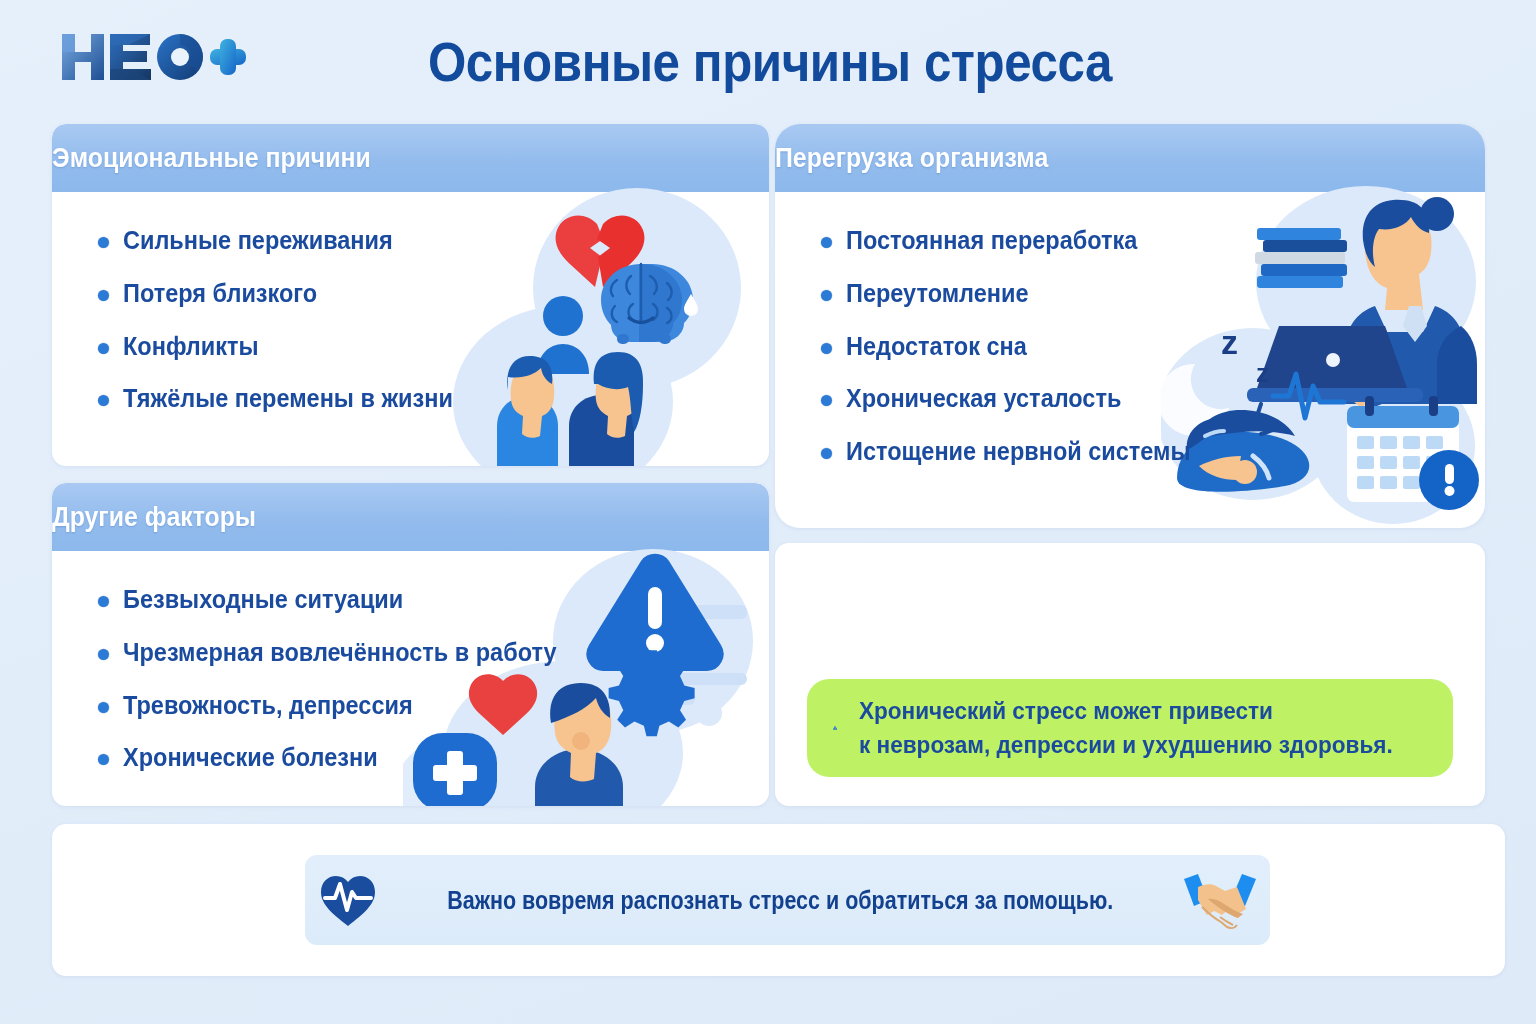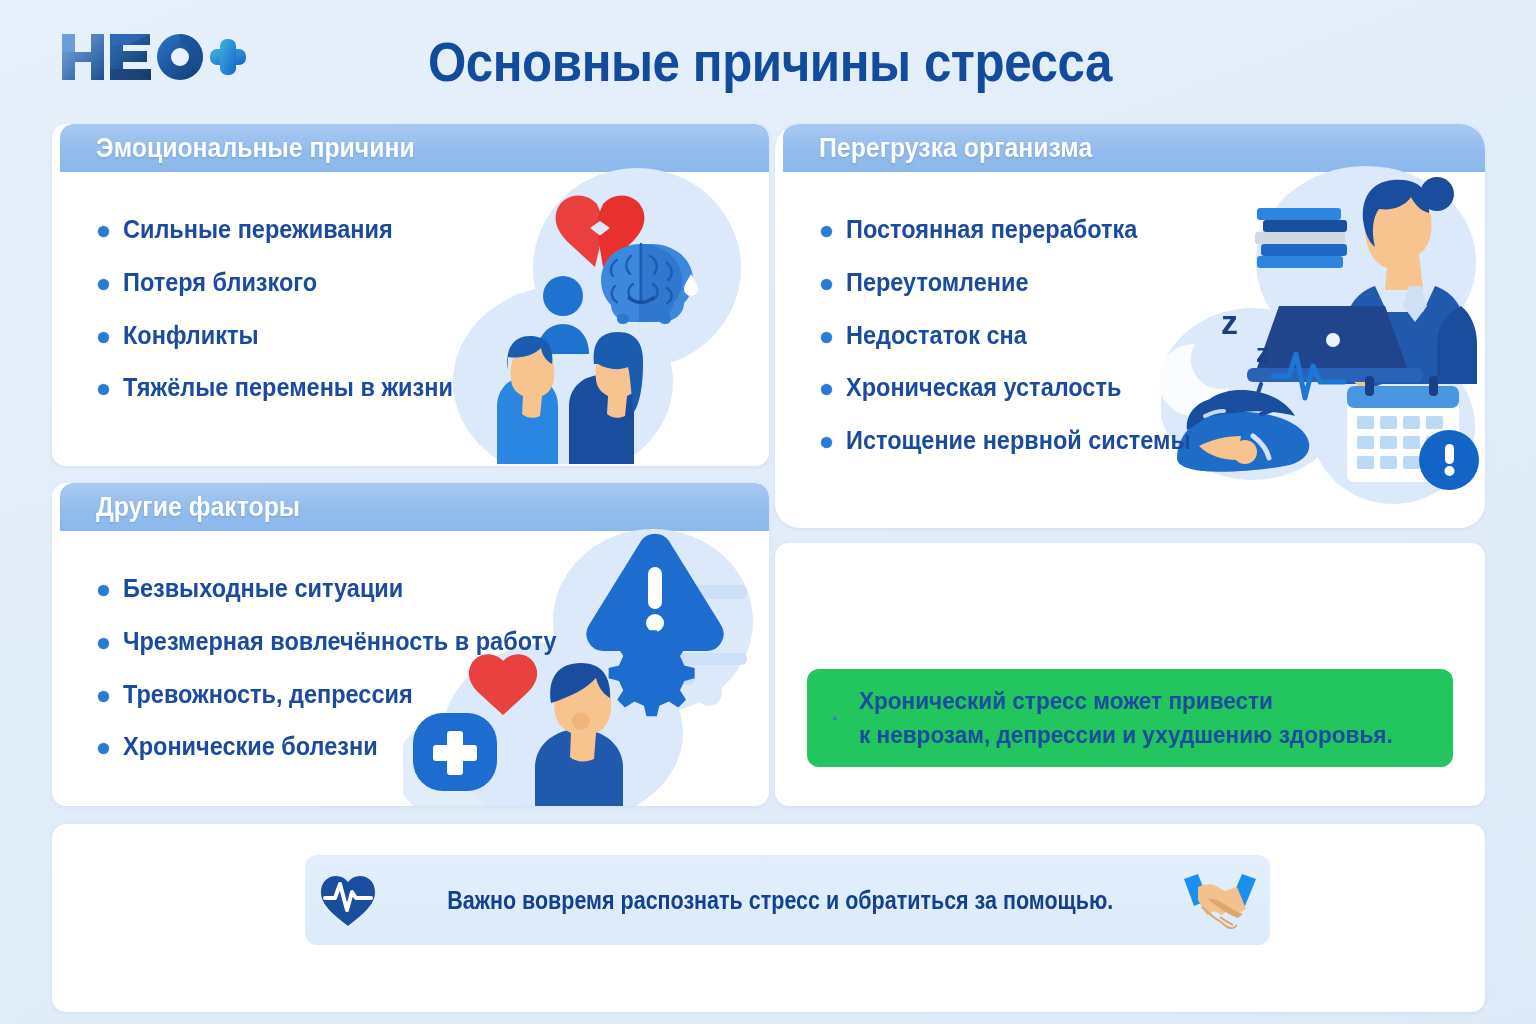--- a/index.html
+++ b/index.html
@@ -29,67 +29,66 @@
     white-space:nowrap;
   }
 
   
   .card{
     position:absolute;background:#ffffff;border-radius:14px;
     box-shadow:0 1px 4px rgba(40,90,160,.09);
     overflow:hidden;
   }
   .card-head{
-    height:48px;
+    height:68px;
     background:linear-gradient(180deg,#a9c9f2 0%,#93bced 55%,#8cb8ec 100%);
     display:flex;align-items:center;
-    padding-left:36px;box-sizing:border-box;
+    box-sizing:border-box;
     border-radius:14px 14px 0 0;
-    margin-left:8px;
   }
   .card-head span{
     color:#ffffff;font-size:27px;font-weight:700;
     text-shadow:0 1px 2px rgba(60,110,180,.35);
     transform:scaleX(0.92);transform-origin:left center;
     white-space:nowrap;
   }
   .card-body{position:relative;padding:26px 0 0 0;}
 
   ul.bullets{list-style:none;margin:0;padding:0;position:relative;z-index:3;}
   ul.bullets li{
     display:flex;align-items:flex-start;
-    margin:17px 0 24px 0;padding-left:46px;
+    margin:8px 0 24px 0;padding-left:46px;
   }
   ul.bullets li .dot{
     width:11px;height:11px;border-radius:50%;background:#2a7ad6;
     margin-top:11px;margin-right:14px;flex:none;
     box-shadow:0 0 0 .5px rgba(20,80,160,.25);
   }
   ul.bullets li .txt{
     color:#1a4b9e;font-size:25px;line-height:1.15;font-weight:600;
     transform:scaleX(0.94);transform-origin:left center;white-space:nowrap;
   }
 
   
   #card-emotional{left:52px;  top:124px; width:717px; height:342px;}
   #card-overload {left:775px; top:124px; width:710px; height:404px;border-radius:25px;}
   #card-other    {left:52px;  top:483px; width:717px; height:323px;}
   #card-warning  {left:775px; top:543px; width:710px; height:263px;}
-  #card-footer   {left:52px;  top:824px; width:1433px;height:188px;}
+  #card-footer   {left:52px;  top:824px; width:1433px;height:152px;padding-left:20px;}
 
   
   .illus{position:absolute;pointer-events:none;z-index:1;}
   #illus-emotional{right:4px;  top:-8px; width:320px;height:300px;}
   #illus-overload {right:-6px; top:-14px;width:330px;height:360px;}
   #illus-other    {right:6px;  top:-6px; width:360px;height:300px;}
 
   
   .warn-wrap{
-    position:absolute;left:32px;top:126px;width:646px;height:98px;
-    background:#22c55e;border-radius:12px;
+    position:absolute;left:32px;top:136px;width:646px;height:98px;
+    background:#bef264;border-radius:22px;
     display:flex;align-items:center;gap:22px;padding:0 26px;box-sizing:border-box;
   }
   .warn-text{display:flex;flex-direction:column;gap:7px;}
   .warn-text span{
     color:#1a4b9e;font-size:24px;font-weight:600;line-height:1.1;
     transform:scaleX(0.94);transform-origin:left center;white-space:nowrap;
   }
 
   
   .footer-banner{

